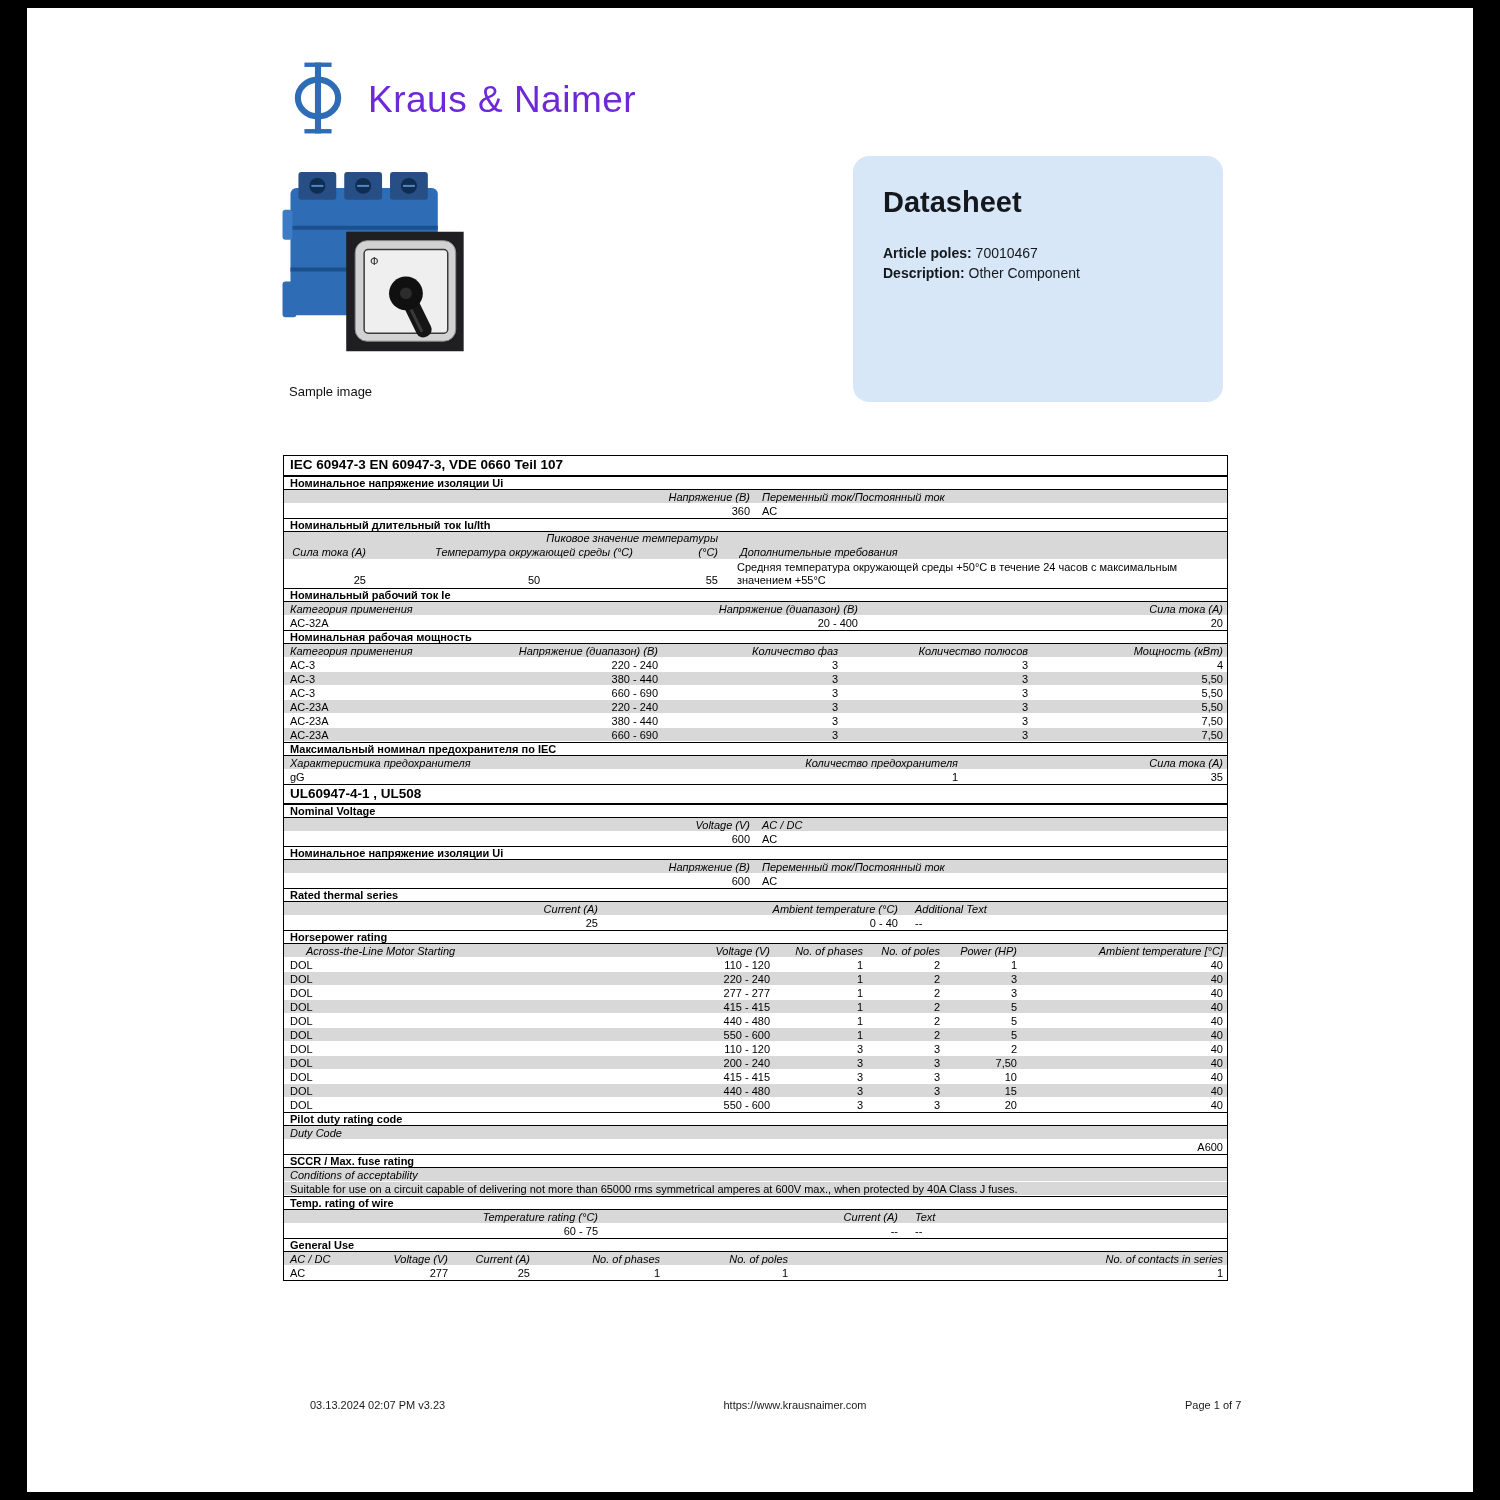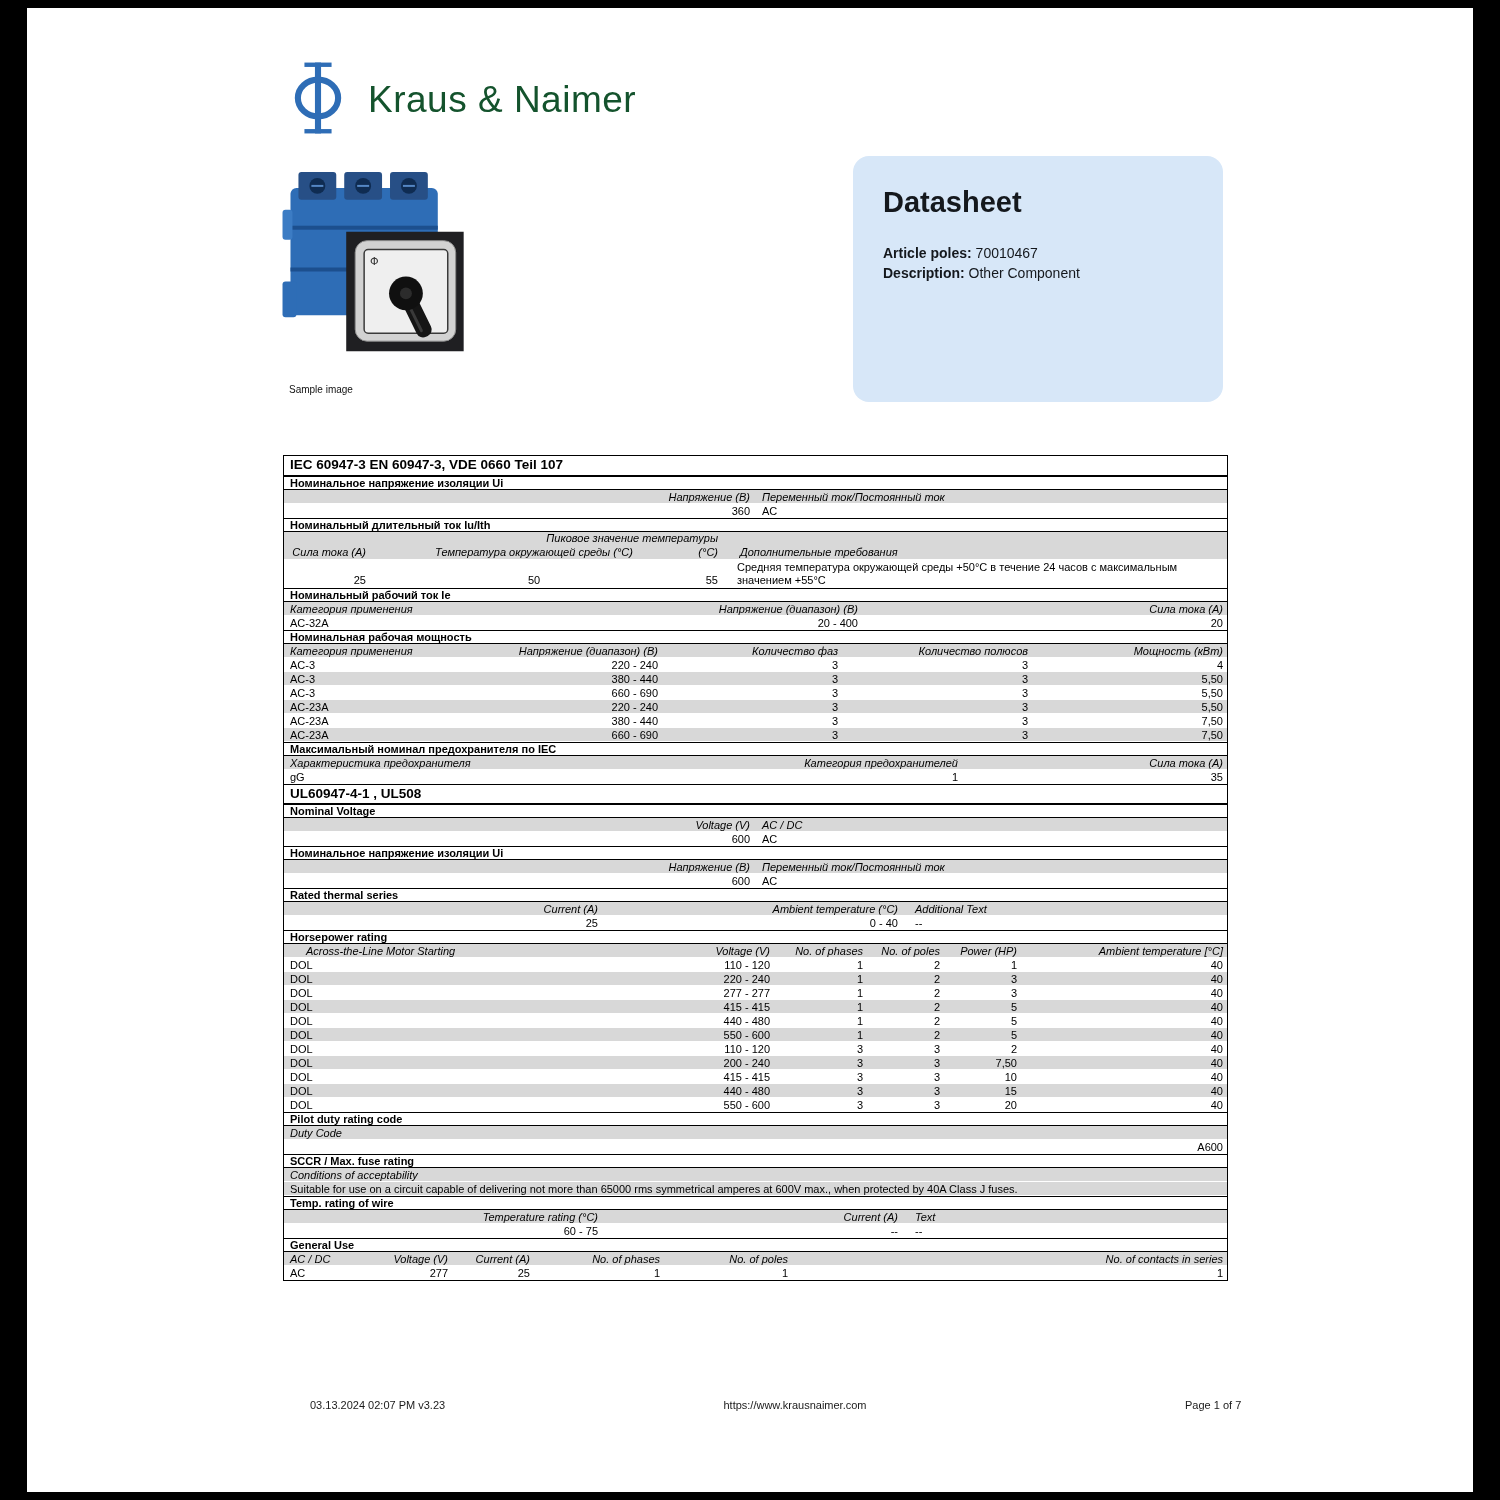--- a/index.html
+++ b/index.html
@@ -1,24 +1,24 @@
 <!DOCTYPE html>
 <html><head>
 <meta charset="utf-8">
 <style>
   *{margin:0;padding:0;box-sizing:border-box}
   html,body{width:1500px;height:1500px}
   body{background:#000;position:relative;font-family:"Liberation Sans",sans-serif}
   .page{position:absolute;left:27px;right:27px;top:8px;bottom:8px;background:#fff;overflow:hidden}
 
   .header{position:absolute;left:263px;top:52px;display:flex;align-items:center;gap:22px}
-  .brand{font-size:37px;color:#14532d;letter-spacing:.5px;font-weight:400}
+  .brand{font-size:37px;color:#6d28d9;letter-spacing:.5px;font-weight:400}
 
   .product{position:absolute;left:250px;top:156px}
-  .caption{position:absolute;left:262px;top:376px;font-size:10px;color:#111}
+  .caption{position:absolute;left:262px;top:376px;font-size:13px;color:#111}
 
   .card{position:absolute;left:826px;top:148px;width:370px;min-height:246px;background:#d7e7f8;border-radius:16px;padding:30px}
   .card-title{font-size:29px;font-weight:bold;color:#14181d;margin-bottom:24px}
   .card-line{font-size:14px;color:#14181d;line-height:20px}
   .card-line .b{font-weight:bold}
 
   .spec-table{position:absolute;left:256px;top:447px;width:945px;border:1.5px solid #000;background:#fff}
   .trow{position:relative;height:14px;font-size:11px;color:#000}
   .trow.h1{height:20px;font-weight:bold;font-size:13.5px;border-top:1px solid #000;border-bottom:1px solid #000}
   .trow.h1:first-child{border-top:none}
@@ -199,21 +199,21 @@
         <div class="tcell r" style="left: 190px; width: 190px;">660 - 690</div>
         <div class="tcell r" style="left: 400px; width: 160px;">3</div>
         <div class="tcell r" style="left: 580px; width: 170px;">3</div>
         <div class="tcell r" style="left: 790px; width: 155px;">7,50</div>
       </div>
       <div class="trow h2">
         <div class="tcell l" style="left: 0px; width: 945px;">Максимальный номинал предохранителя по IEC</div>
       </div>
       <div class="trow gh">
         <div class="tcell l" style="left: 0px; width: 945px;">Характеристика предохранителя</div>
-        <div class="tcell r" style="left: 400px; width: 280px;">Категория предохранителей</div>
+        <div class="tcell r" style="left: 400px; width: 280px;">Количество предохранителя</div>
         <div class="tcell r" style="left: 766px; width: 179px;">Сила тока (А)</div>
       </div>
       <div class="trow d">
         <div class="tcell l" style="left: 0px; width: 945px;">gG</div>
         <div class="tcell r" style="left: 400px; width: 280px;">1</div>
         <div class="tcell r" style="left: 766px; width: 179px;">35</div>
       </div>
       <div class="trow h1">
         <div class="tcell l" style="left: 0px; width: 945px;">UL60947-4-1 , UL508</div>
       </div>

